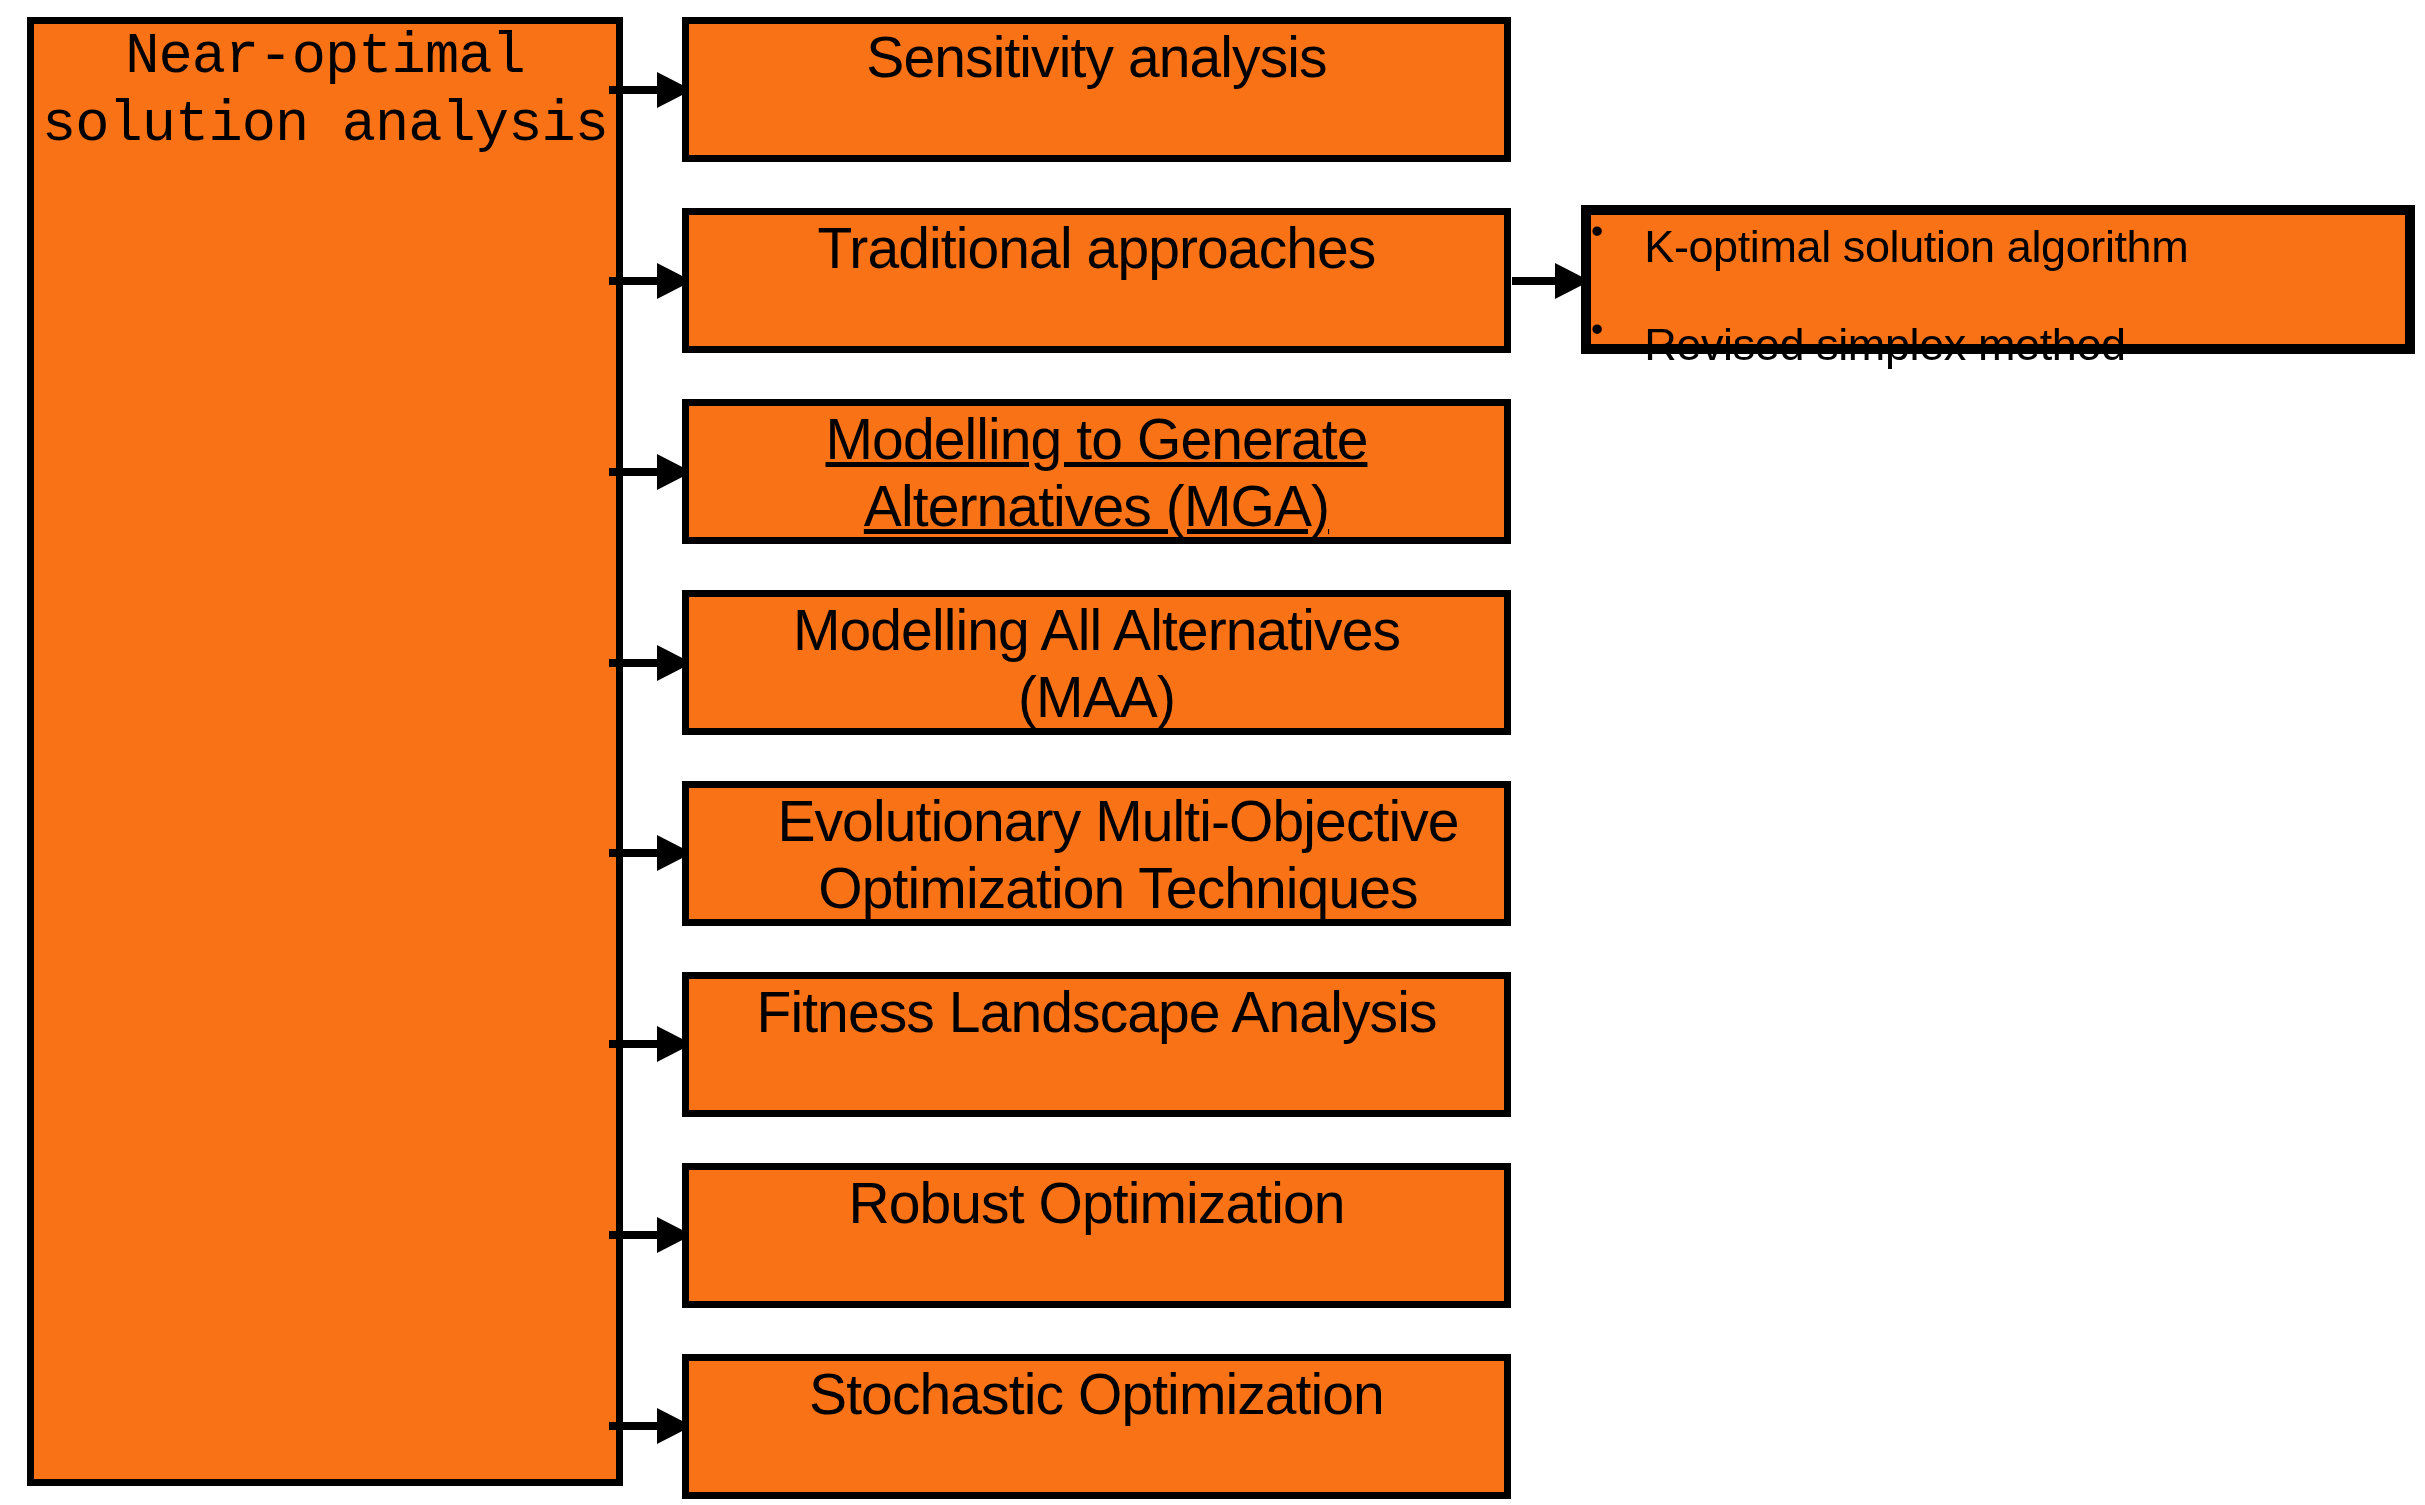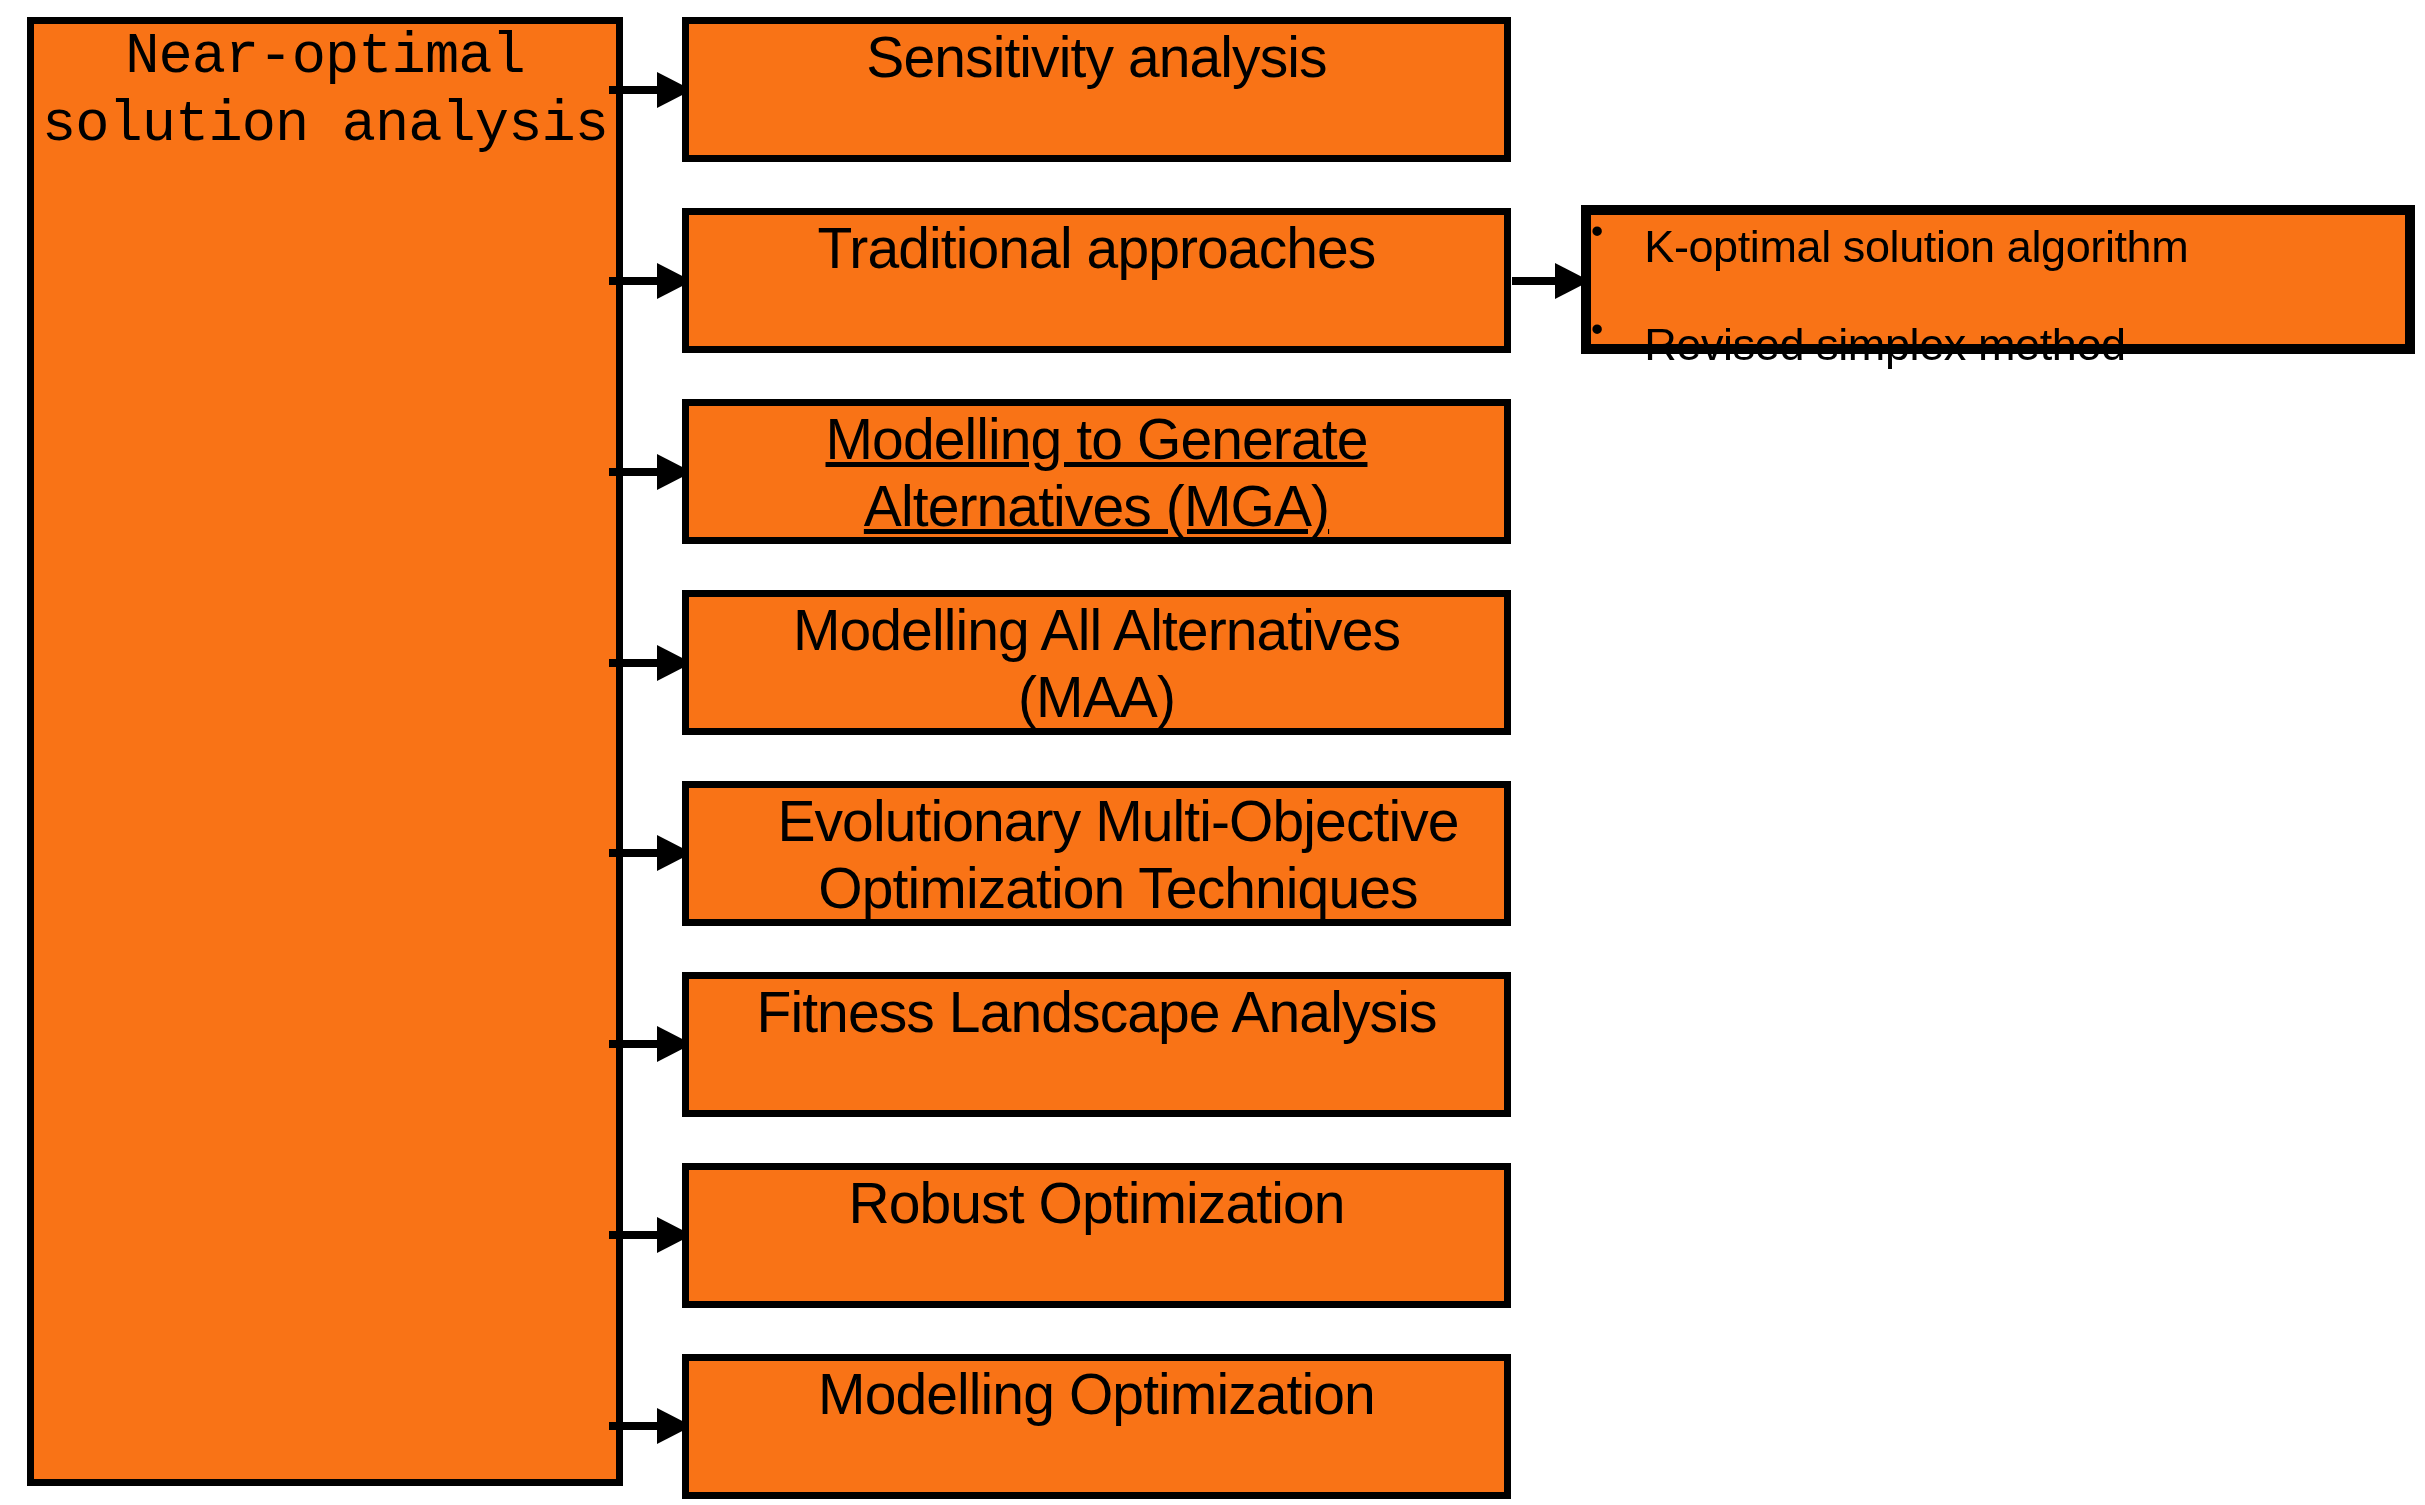--- a/index.html
+++ b/index.html
@@ -177,21 +177,21 @@
     <div class="label">Evolutionary Multi-Objective
 Optimization Techniques</div>
   </div>
   <div class="node branch b5">
     <div class="label">Fitness Landscape Analysis</div>
   </div>
   <div class="node branch b6">
     <div class="label">Robust Optimization</div>
   </div>
   <div class="node branch b7">
-    <div class="label">Modelling Optimization</div>
+    <div class="label">Stochastic Optimization</div>
   </div>
 
   <div class="arrow detail-arrow">
     <div class="shaft"></div>
     <div class="head"></div>
   </div>
 
   <div class="node detail-node">
     <div class="bullet-row">
       <span class="bullet-marker">•</span>

